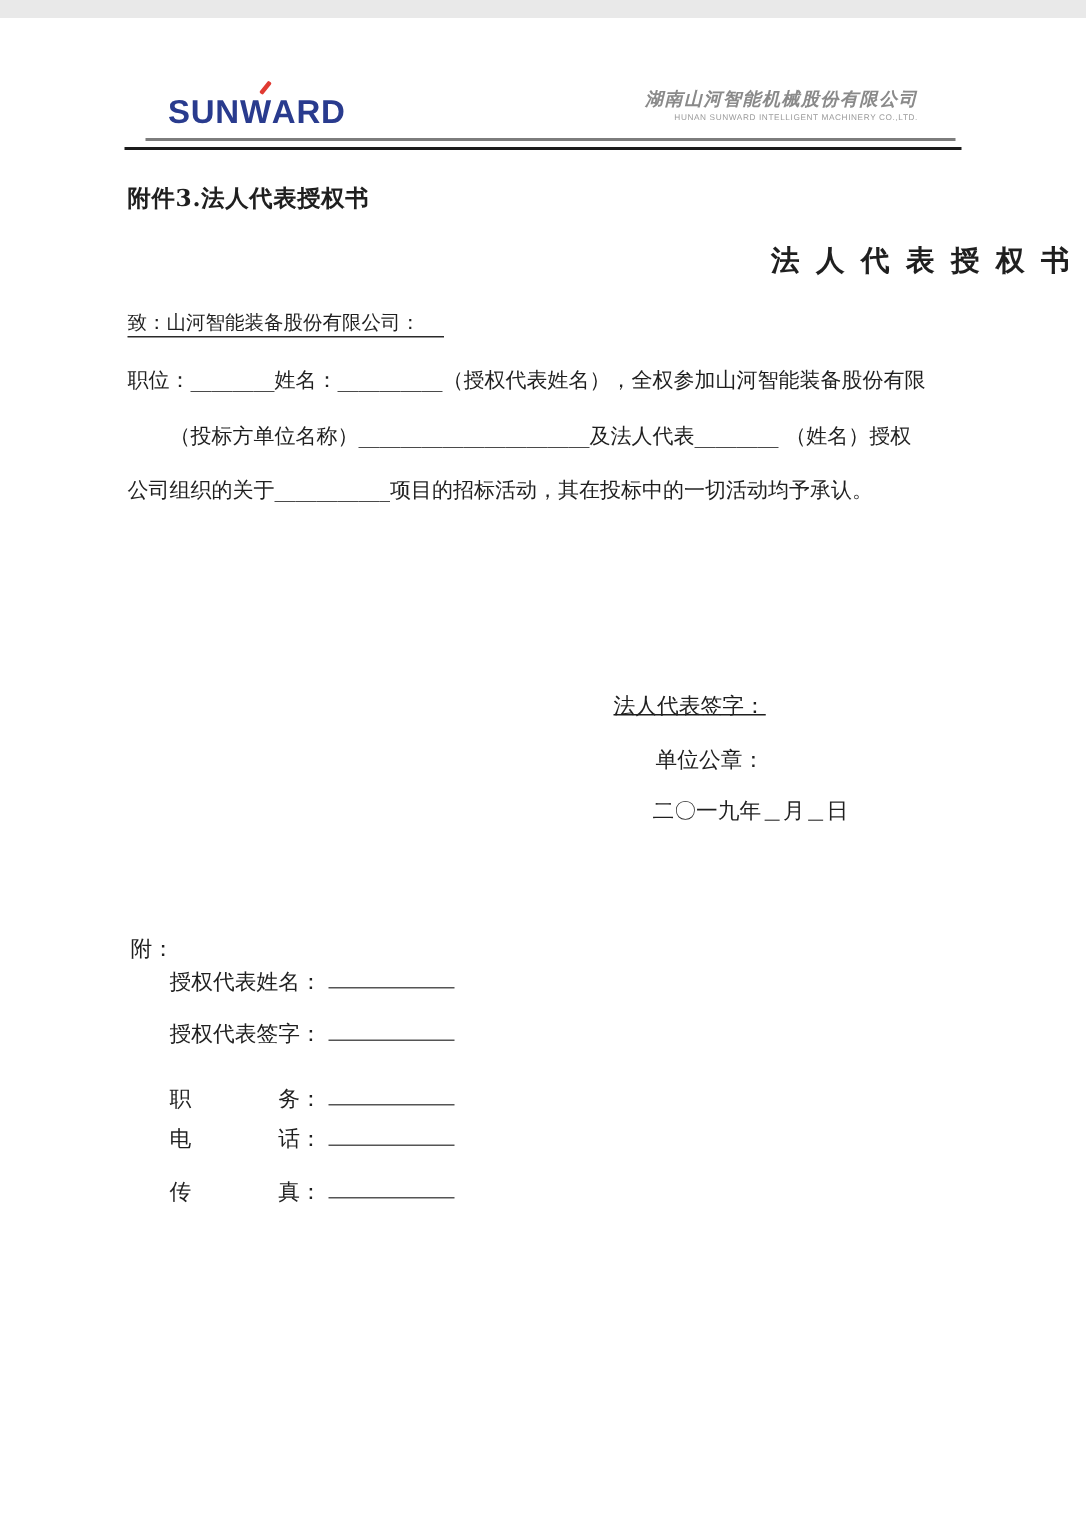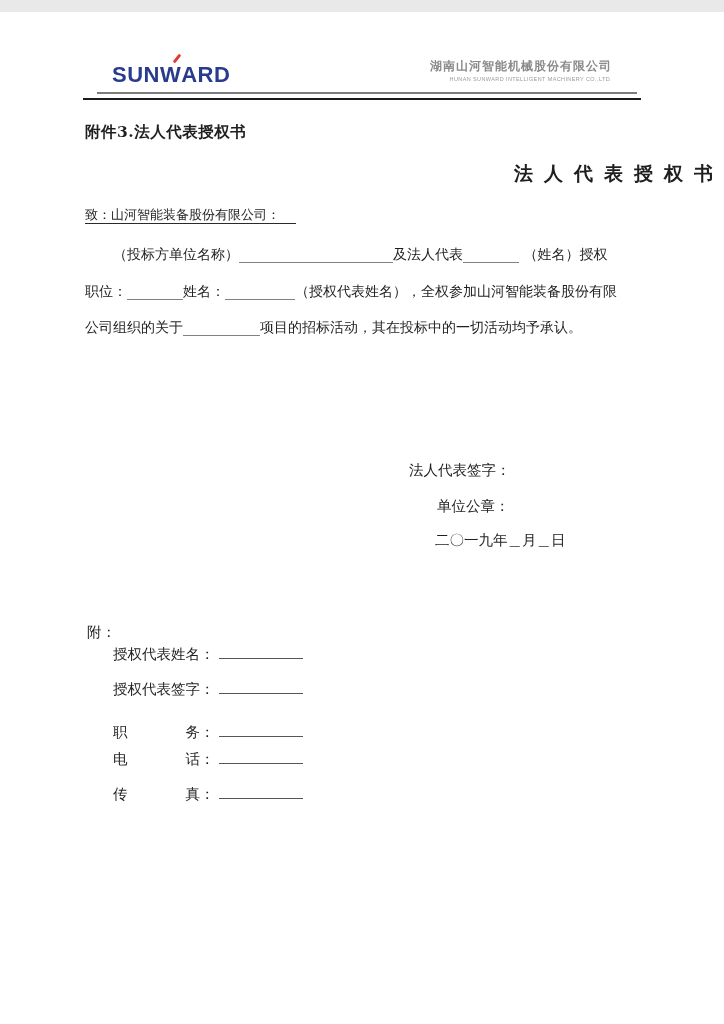--- a/index.html
+++ b/index.html
@@ -29,20 +29,21 @@
   }
   .company-block{
     position:absolute;right:112px;top:48px;
     text-align:right;line-height:1.15;
     font-family:"Liberation Sans","DejaVu Sans",sans-serif;
   }
   .company-cn{
     font-size:12px;font-weight:bold;letter-spacing:1px;
     color:var(--company_gray,#8a8a8a);
     white-space:nowrap;
+    font-style:italic;
   }
   .company-en{
     font-size:5.5px;letter-spacing:.4px;
     color:#9b9b9b;white-space:nowrap;margin-top:2px;
   }
   .rule-gray{position:absolute;left:97px;top:80px;width:540px;height:2px;background:#7d7d7d;}
   .rule-black{position:absolute;left:83px;top:86px;width:558px;height:2px;background:#1b1b1b;}
 
   
   .attach-heading{
@@ -63,21 +64,21 @@
   .salutation .u{border-bottom:1.5px solid #2a2a2a;padding-right:16px;padding-bottom:1px;}
   .body-par{
     position:absolute;left:85px;top:224px;width:558px;
     font-size:14px;line-height:36.5px;
     white-space:nowrap;
   }
   .body-par .line.indent{text-indent:28px;}
 
   
   .sig-line{position:absolute;font-size:14.5px;white-space:nowrap;}
-  .sig-sign{left:409px;top:449px;}
+  .sig-sign{left:409px;top:449px;text-decoration:underline;}
   .sig-seal{left:437px;top:485px;}
   .sig-date{left:435px;top:519px;}
 
   
   .attach-note{position:absolute;left:87px;top:611px;font-size:14.5px;}
   .form-row{position:absolute;left:113px;font-size:14.5px;white-space:nowrap;}
   .form-row .blank{
     display:inline-block;width:84px;height:14px;
     border-bottom:1px solid #555;vertical-align:baseline;
     margin-left:4px;
@@ -110,22 +111,22 @@
   <div class="rule-black"></div>
 
   <div class="attach-heading">附件3.法人代表授权书</div>
   <div class="doc-title">法人代表授权书</div>
 
   <div class="salutation">
     <span class="u">致：山河智能装备股份有限公司：</span>
   </div>
 
   <div class="body-par">
+    <div class="line">职位：________姓名：__________（授权代表姓名），全权参加山河智能装备股份有限</div>
     <div class="line indent">（投标方单位名称）______________________及法人代表________ （姓名）授权</div>
-    <div class="line">职位：________姓名：__________（授权代表姓名），全权参加山河智能装备股份有限</div>
     <div class="line">公司组织的关于___________项目的招标活动，其在投标中的一切活动均予承认。</div>
   </div>
 
   <div class="sig-line sig-sign">法人代表签字：</div>
   <div class="sig-line sig-seal">单位公章：</div>
   <div class="sig-line sig-date">二〇一九年＿月＿日</div>
 
   <div class="attach-note">附：</div>
 
   <div class="form-row row-0">

